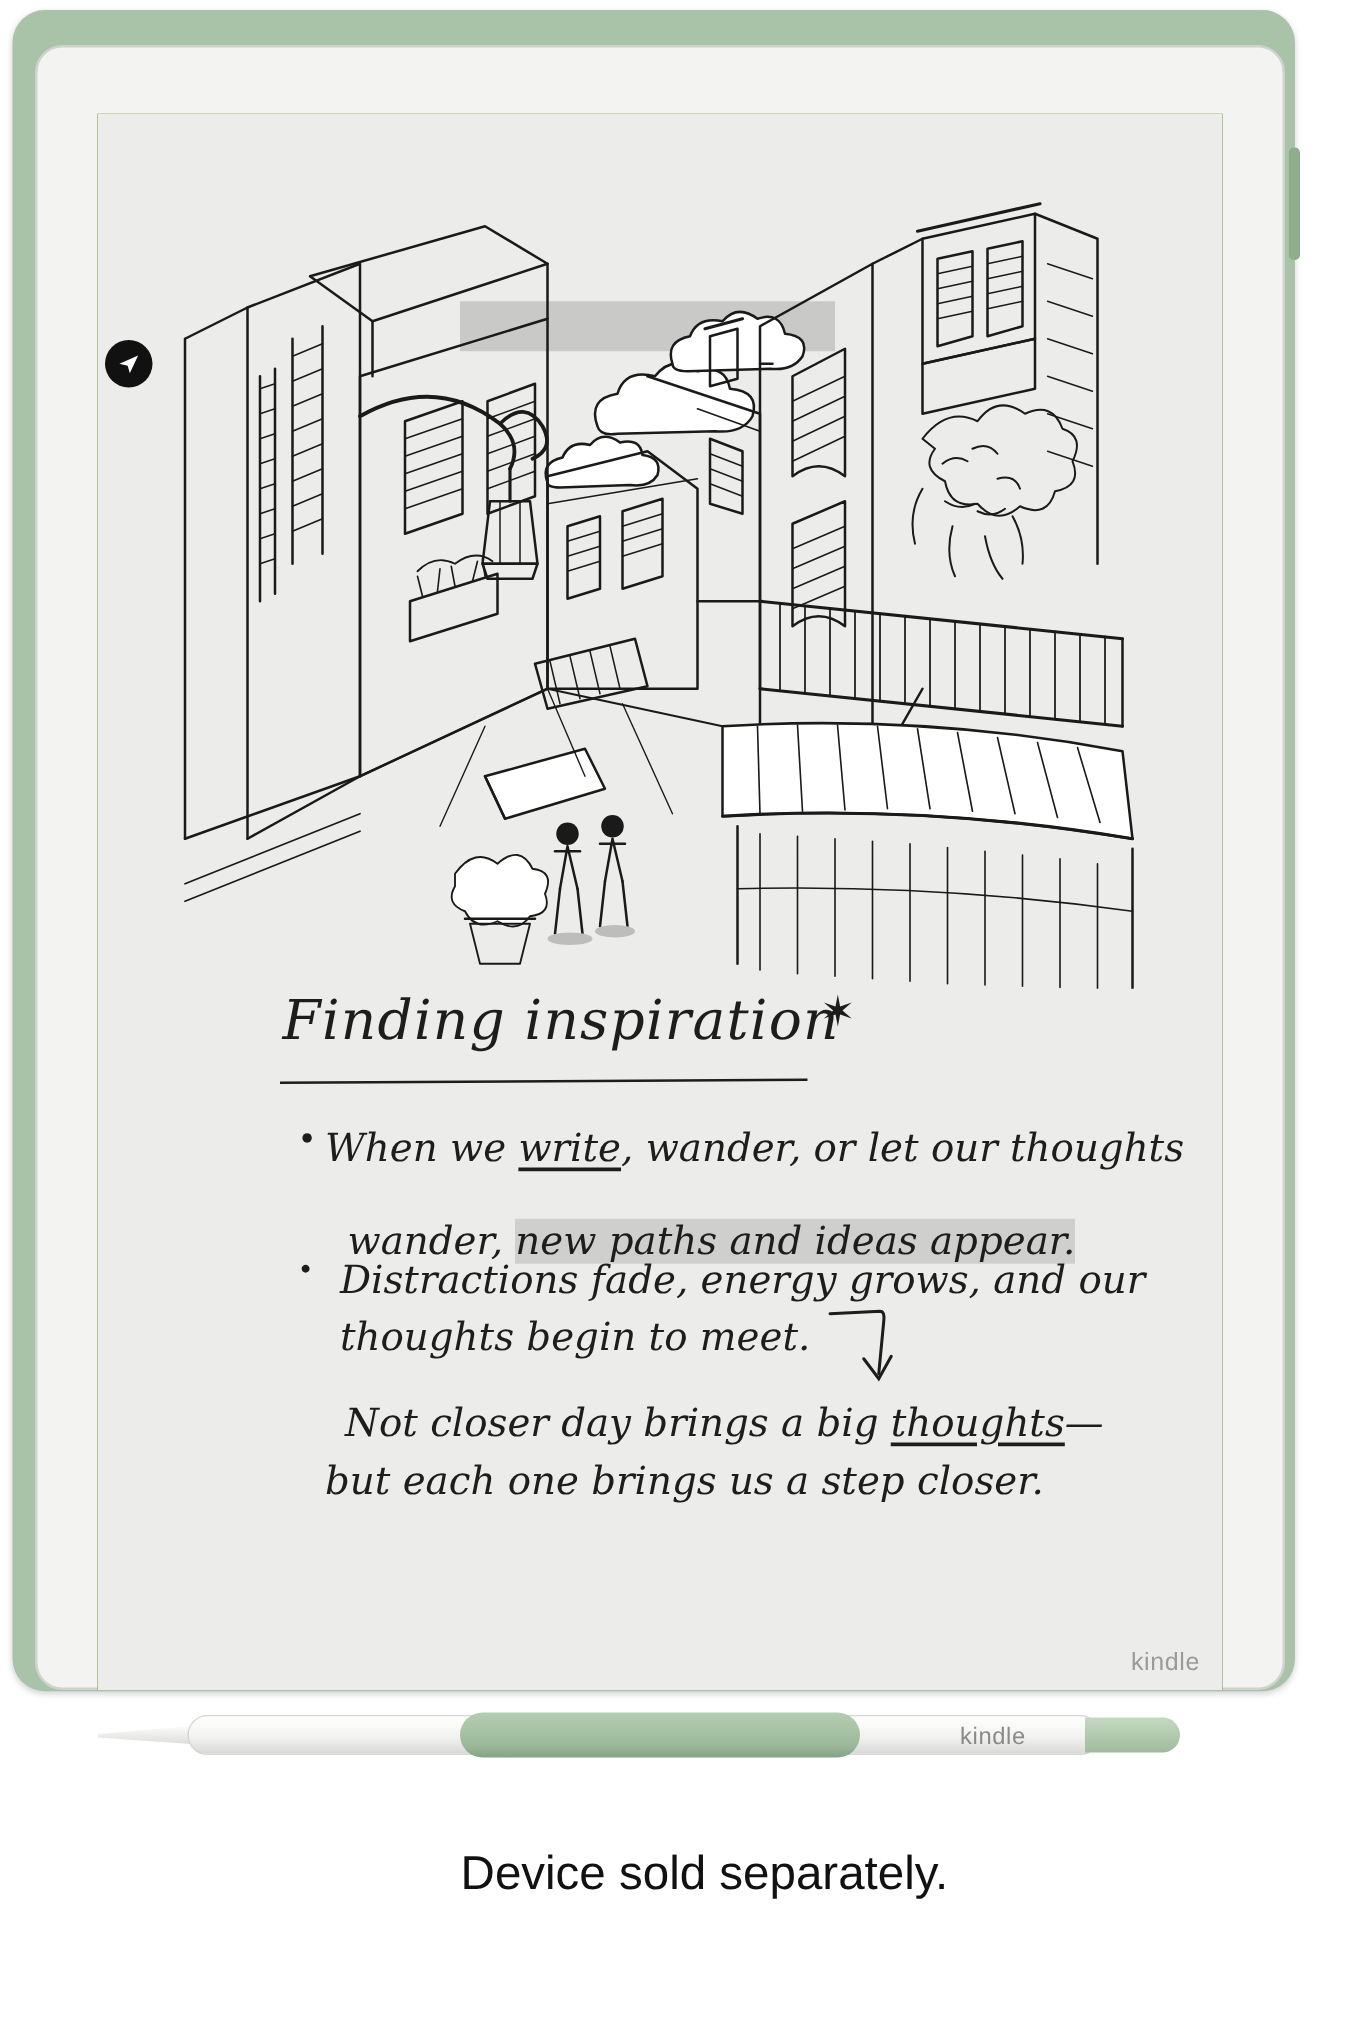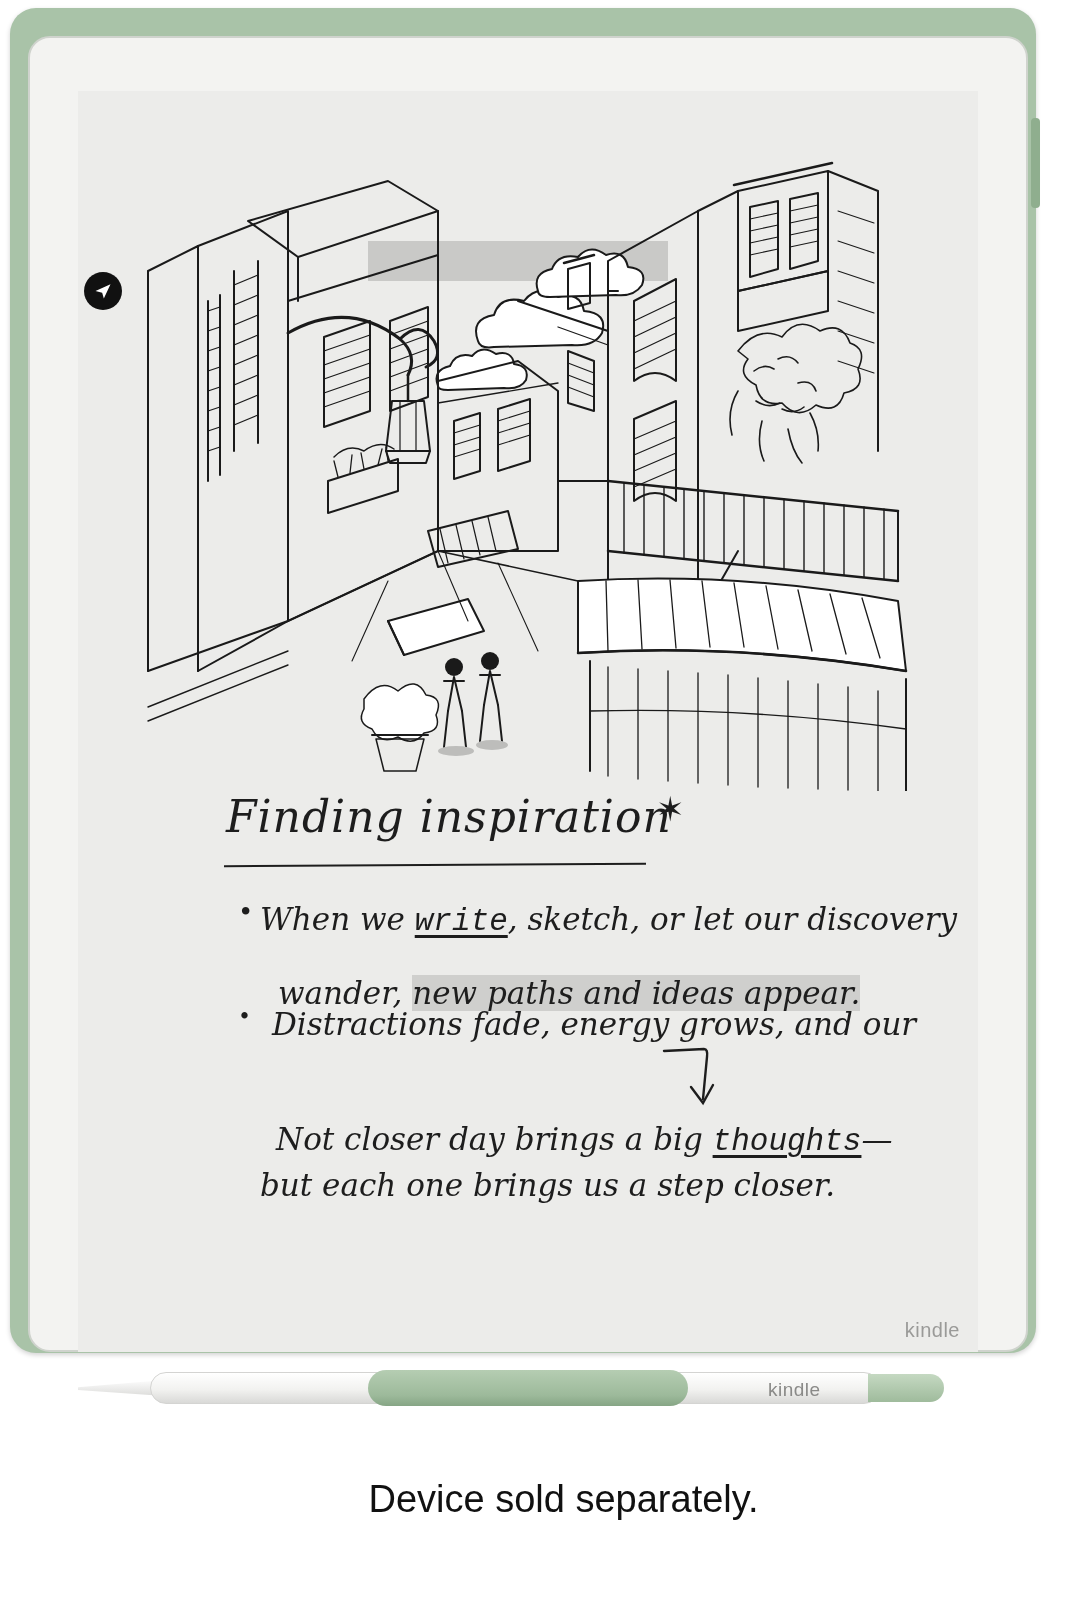--- a/index.html
+++ b/index.html
@@ -122,21 +122,21 @@
   .bullet-row {
     position: absolute;
     font-size: 31px;
     line-height: 46px;
     white-space: nowrap;
   }
   .bullet-dot {
     position: absolute;
     font-size: 26px;
   }
-  .u { text-decoration: underline; text-underline-offset: 5px; font-family: Liberation Mono, monospace; }
+  .u { text-decoration: underline; text-underline-offset: 5px; }
   .hl { background: #cfcfcd; }
 
   #bullet1-dot { left: 160px; top: 806px; }
   #bullet1-l1  { left: 182px; top: 805px; }
   #bullet1-l2  { left: 200px; top: 851px; margin-top: 28px; }
 
   #bullet2-dot { left: 160px; top: 913px; font-size: 22px;}
   #bullet2-l1  { left: 182px; top: 910px; margin-left: 12px; }
   #bullet2-l2  { left: 194px; top: 956px; }
 
@@ -385,25 +385,26 @@
             <path d="M234 584 L290 584" stroke-width="2"></path>
           </g>
         </svg>
       </div>
 
       <div id="note-title" class="hand">Finding inspiration</div>
       <div id="note-title-star">✶</div>
       <div id="title-underline"></div>
 
       <div id="bullet1-dot" class="bullet-dot hand">•</div>
-      <div id="bullet1-l1" class="bullet-row hand"><span>When we </span><span class="u">write</span><span>, sketch, or let our discovery</span></div>
+      <div id="bullet1-l1" class="bullet-row hand"><span>When we </span><span class="u">write</span><span>, wander, or let our thoughts</span></div>
       <div id="bullet1-l2" class="bullet-row hand"><span>wander, </span><span class="hl">new paths and ideas appear.</span></div>
 
       <div id="bullet2-dot" class="bullet-dot hand">•</div>
       <div id="bullet2-l1" class="bullet-row hand">Distractions fade, energy grows, and our</div>
+      <div id="bullet2-l2" class="bullet-row hand">thoughts begin to meet.</div>
 
       <div id="arrow-doodle">
         <svg width="60" height="72" viewBox="0 0 60 72" fill="none" stroke="#1d1d1d" stroke-width="2.4" stroke-linecap="round">
           <path d="M6 8 L46 6 Q50 6 49 14 L45 56"></path>
           <path d="M33 44 L45 60 L55 42"></path>
         </svg>
       </div>
 
       <div id="closing-l1" class="hand"><span>Not closer day brings a big </span><span class="u">thoughts</span><span>—</span></div>
       <div id="closing-l2" class="hand">but each one brings us a step closer.</div>

